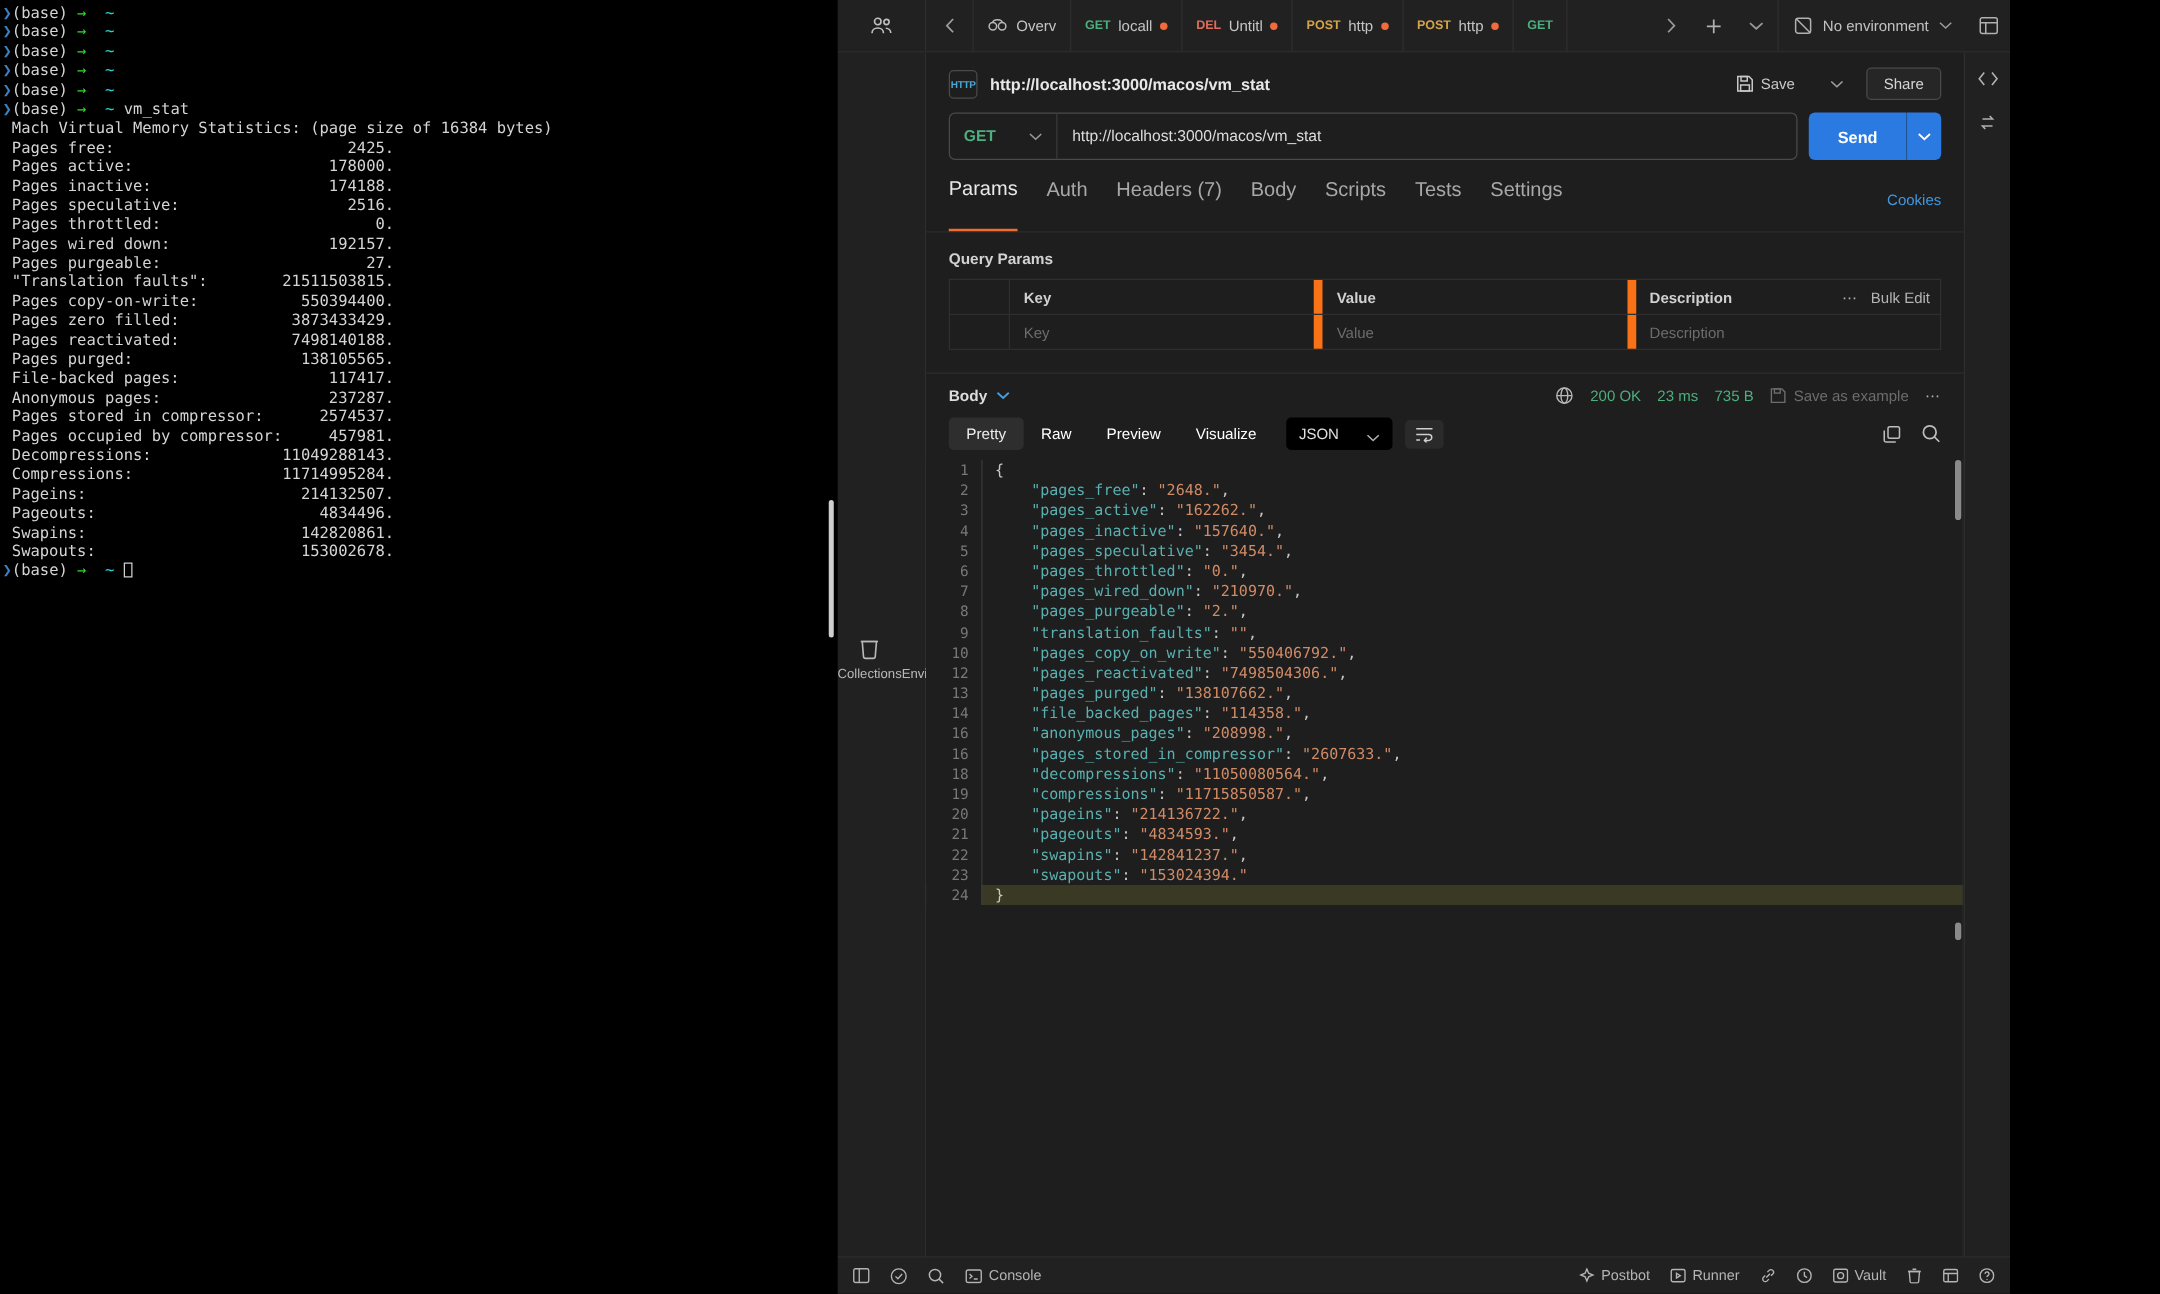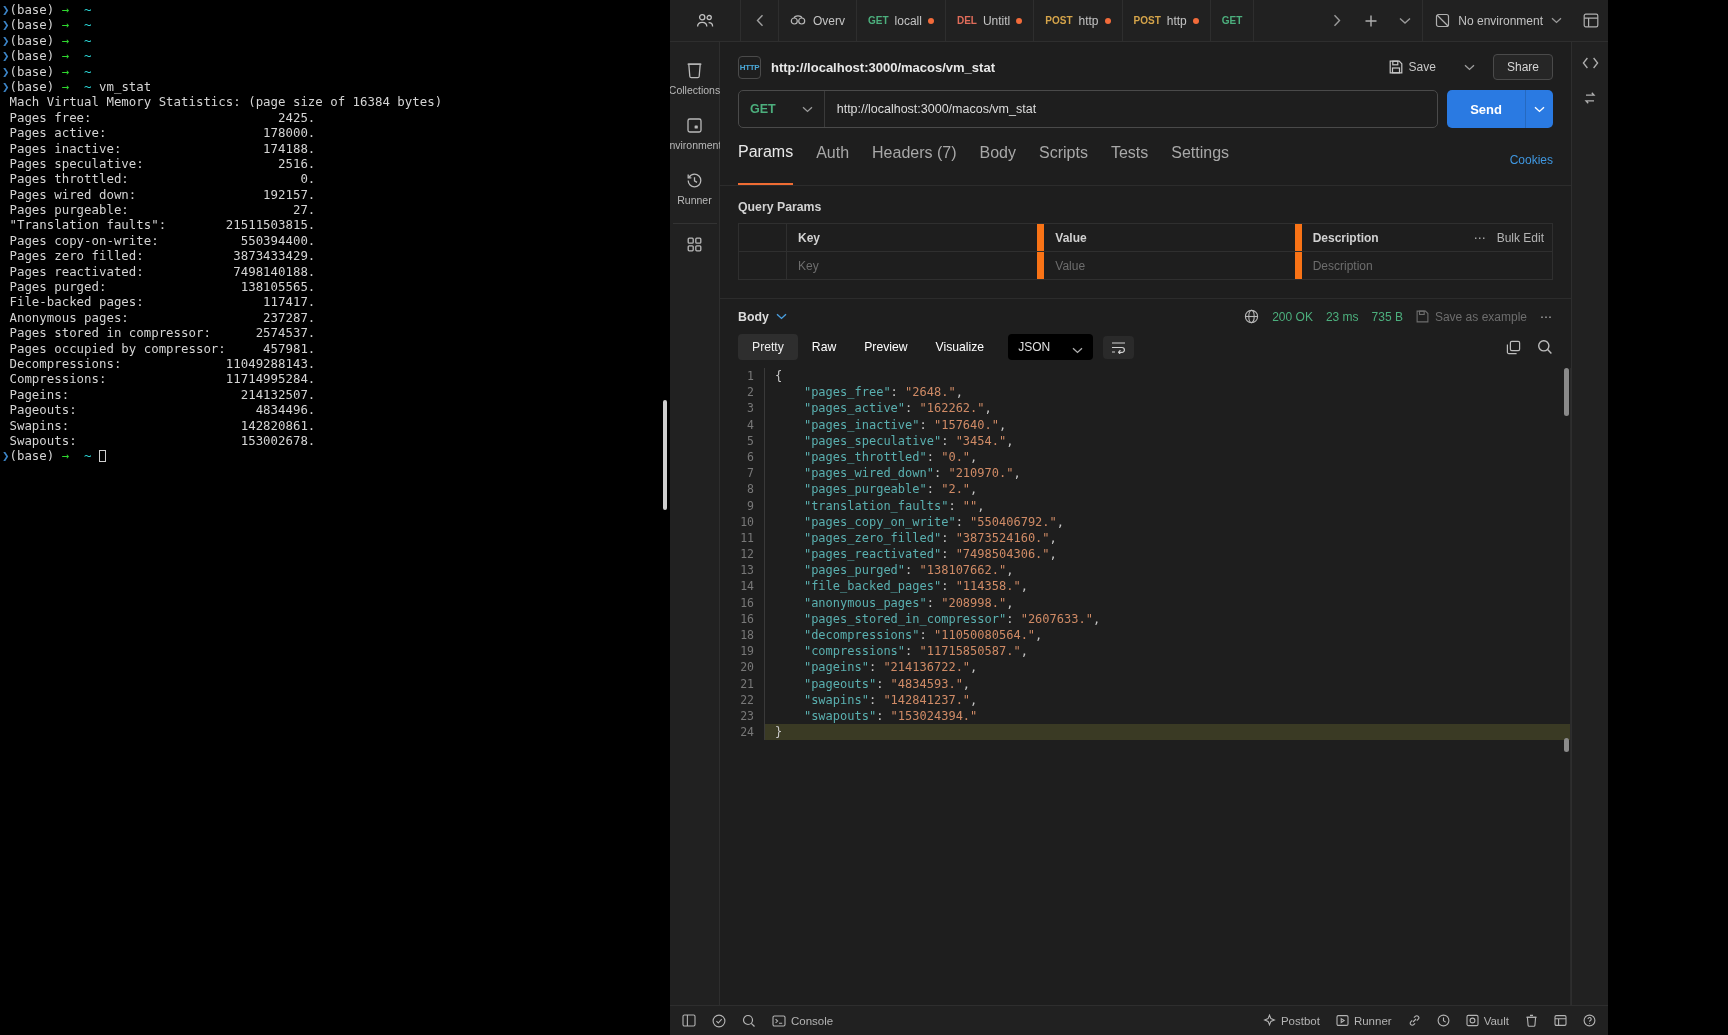--- a/index.html
+++ b/index.html
@@ -94,22 +94,22 @@
   .pm-topbar-icon {
     width: 34px; height: 100%; display: flex; align-items: center; justify-content: center;
     color: #b0b0b0;
   }
 
   
   .pm-body { flex: 1; display: flex; overflow: hidden; }
 
   
   .pm-rail {
-    width: 50px; background: #212121; border-right: 1px solid #2e2e2e;
-    display: flex; flex-direction: column; align-items: center; padding-top: 10px;
+    width: 71px; background: #212121; border-right: 1px solid #2e2e2e;
+    display: flex; flex-direction: row; align-items: center; padding-top: 10px;
   }
   .rail-item {
     width: 100%; display: flex; flex-direction: column; align-items: center;
     gap: 4px; padding: 9px 0 11px;
     color: #b9b9b9; font-size: 10.5px;
   }
   .rail-sep { width: 44px; height: 1px; background: #333; margin: 6px 0 2px; }
 
   
   .pm-main { flex: 1; display: flex; flex-direction: column; background: #1e1e1e; overflow: hidden; }
@@ -655,25 +655,20 @@
                 <span class="ln">9</span>
                 <span class="gutter-bar"></span>
                 <span class="code-txt">    <span class="c-key">"translation_faults"</span><span class="c-punc">: </span><span class="c-str">""</span><span class="c-punc">,</span></span>
               </div>
               <div class="code-line">
                 <span class="ln">10</span>
                 <span class="gutter-bar"></span>
                 <span class="code-txt">    <span class="c-key">"pages_copy_on_write"</span><span class="c-punc">: </span><span class="c-str">"550406792."</span><span class="c-punc">,</span></span>
               </div>
               <div class="code-line">
-                <span class="ln">11</span>
-                <span class="gutter-bar"></span>
-                <span class="code-txt">    <span class="c-key">"pages_zero_filled"</span><span class="c-punc">: </span><span class="c-str">"3873524160."</span><span class="c-punc">,</span></span>
-              </div>
-              <div class="code-line">
                 <span class="ln">12</span>
                 <span class="gutter-bar"></span>
                 <span class="code-txt">    <span class="c-key">"pages_reactivated"</span><span class="c-punc">: </span><span class="c-str">"7498504306."</span><span class="c-punc">,</span></span>
               </div>
               <div class="code-line">
                 <span class="ln">13</span>
                 <span class="gutter-bar"></span>
                 <span class="code-txt">    <span class="c-key">"pages_purged"</span><span class="c-punc">: </span><span class="c-str">"138107662."</span><span class="c-punc">,</span></span>
               </div>
               <div class="code-line">

